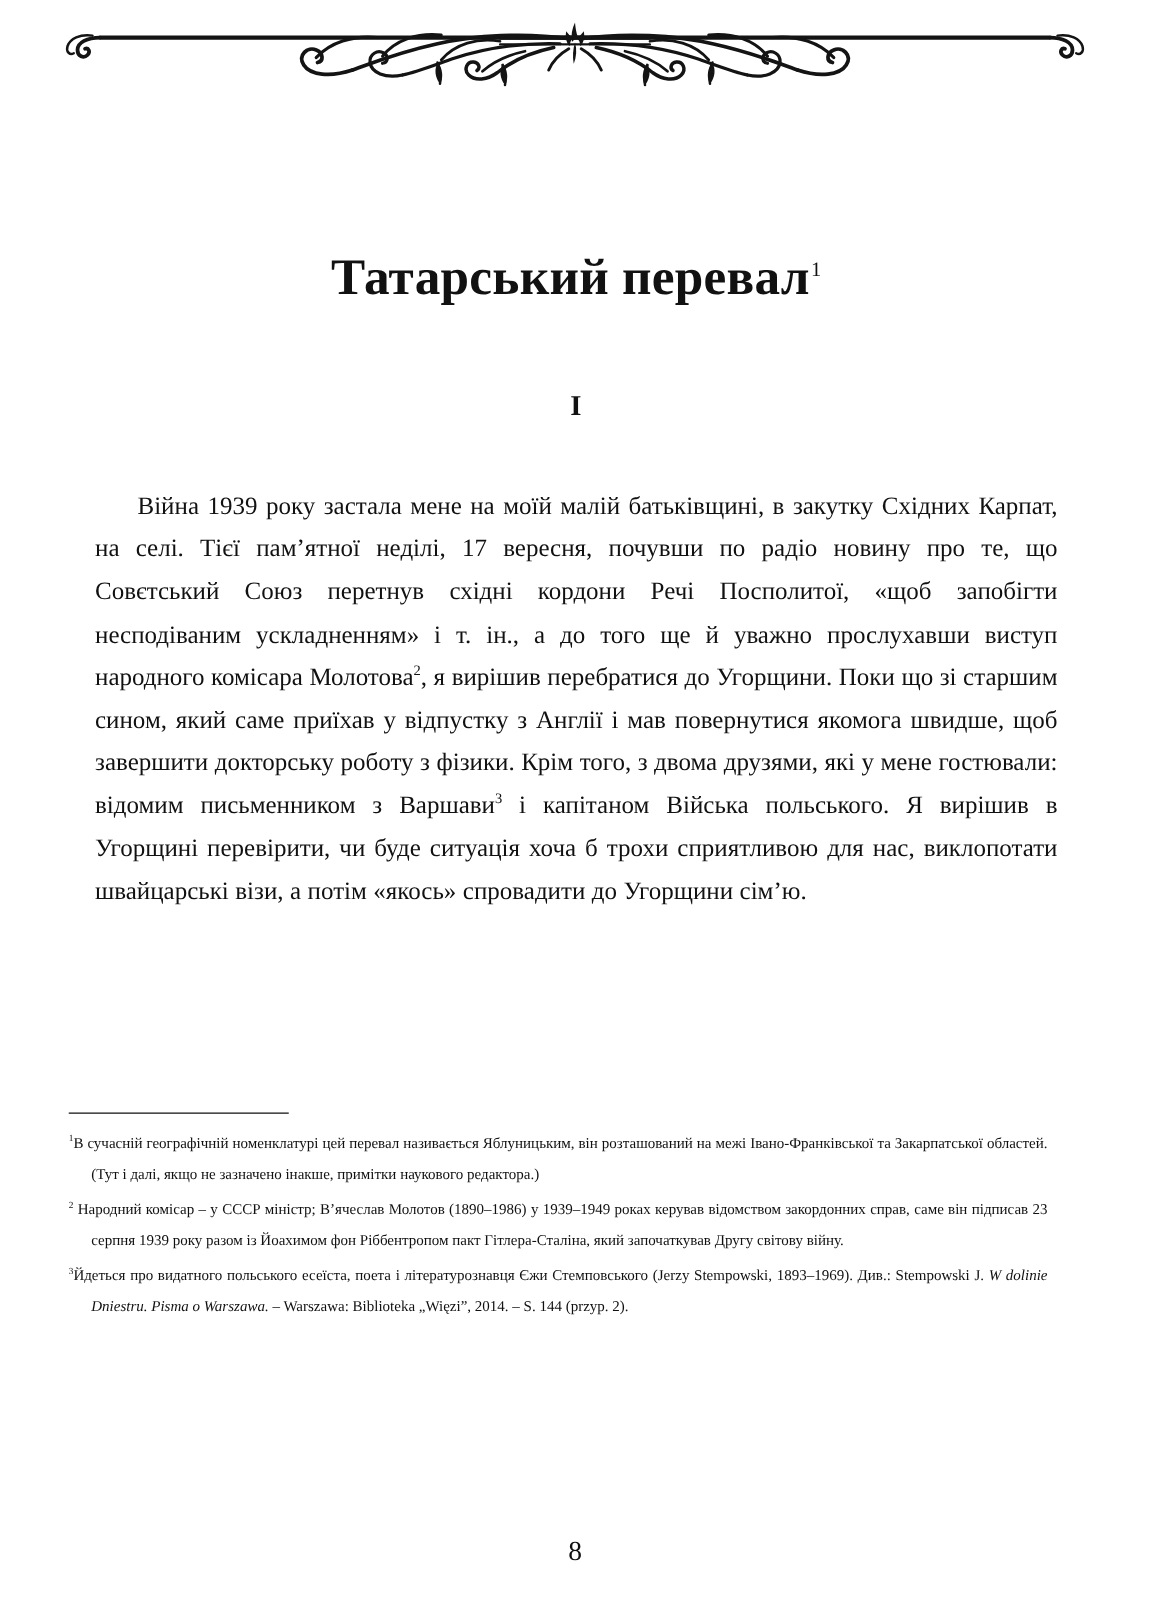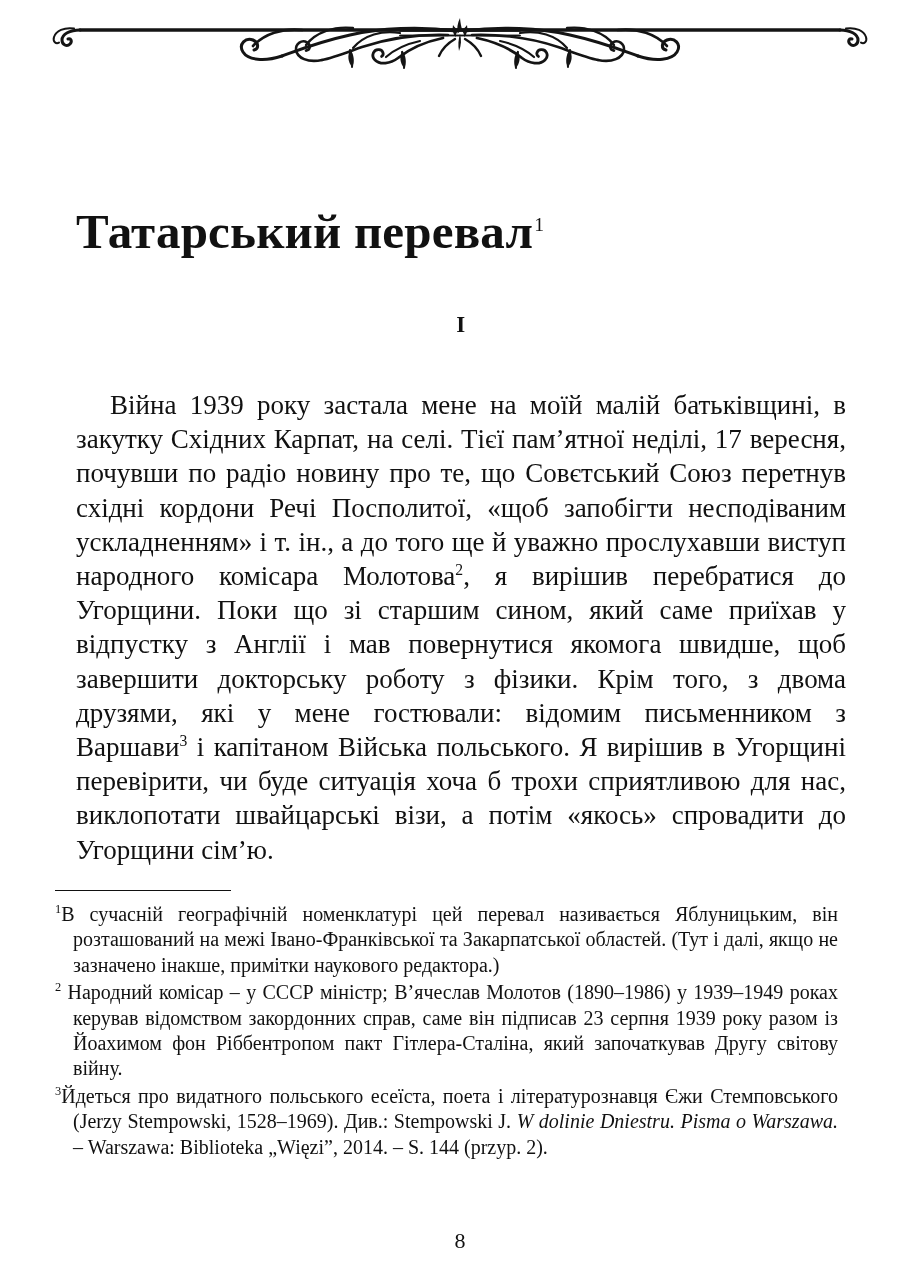--- a/index.html
+++ b/index.html
@@ -32,21 +32,22 @@
     height: 62px;
   }
   .ornament svg { display: block; width: 100%; height: 100%; }
 
   
   .chapter-title {
     position: absolute;
     left: 76px;
     top: 172px;
     width: 770px;
-    font-size: 49px;
+    text-align: center;
+    font-size: 41px;
     font-weight: 700;
     letter-spacing: 0.2px;
     line-height: 1.1;
     white-space: nowrap;
   }
   .chapter-title .fn-ref {
     font-size: 0.40em;
     vertical-align: super;
     font-weight: 400;
     line-height: 0;
@@ -67,21 +68,21 @@
 
   
   .body-block {
     position: absolute;
     left: 76px;
     top: 388px;
     width: 770px;
   }
   .body-paragraph {
     margin: 0;
-    font-size: 27px;
+    font-size: 20px;
     line-height: 34.2px;
     text-align: justify;
     text-indent: 34px;
     hyphens: manual;
     word-spacing: 0.2px;
   }
   .body-paragraph sup {
     font-size: 0.58em;
     vertical-align: super;
     line-height: 0;
@@ -95,21 +96,21 @@
     width: 800px;
   }
   .footnote-rule {
     width: 176px;
     height: 0;
     border-top: 1.6px solid #111111;
     margin: 0 0 11px 0;
   }
   .footnote {
     margin: 0 17px 2px 0;
-    font-size: 20px;
+    font-size: 12px;
     line-height: 25.4px;
     text-align: justify;
     padding-left: 18px;
     text-indent: -18px;
   }
   .footnote .fn-marker {
     font-size: 0.62em;
     vertical-align: super;
     line-height: 0;
   }
@@ -208,18 +209,18 @@
     <p class="body-paragraph"><span>Війна 1939 року застала мене на моїй малій батьківщині, в закутку Східних Карпат, на селі. Тієї пам’ятної неділі, 17 вересня, почувши по радіо новину про те, що Совєтський Союз перетнув східні кордони Речі Посполитої, «щоб запобігти несподіваним ускладненням» і т. ін., а до того ще й уважно прослухавши виступ народного комісара Молотова</span><sup>2</sup><span>, я вирішив перебратися до Угорщини. Поки що зі старшим сином, який саме приїхав у відпустку з Англії і мав повернутися якомога швидше, щоб завершити докторську роботу з фізики. Крім того, з двома друзями, які у мене гостювали: відомим письменником з Варшави</span><sup>3</sup><span> і капітаном Війська польського. Я вирішив в Угорщині перевірити, чи буде ситуація хоча б трохи сприятливою для нас, виклопотати швайцарські візи, а потім «якось» спровадити до Угорщини сім’ю.</span></p>
   </div>
 
   <div class="footnotes">
     <div class="footnote-rule"></div>
 
     <p class="footnote"><span class="fn-marker">1</span><span>В сучасній географічній номенклатурі цей перевал називається Яблуницьким, він розташований на межі Івано-Франківської та Закарпатської областей. (Тут і далі, якщо не зазначено інакше, примітки наукового редактора.)</span></p>
 
     <p class="footnote"><span class="fn-marker">2</span><span> Народний комісар – у СССР міністр; В’ячеслав Молотов (1890–1986) у 1939–1949 роках керував відомством закордонних справ, саме він підписав 23 серпня 1939 року разом із Йоахимом фон Ріббентропом пакт Гітлера-Сталіна, який започаткував Другу світову війну.</span><i></i><span></span></p>
 
-    <p class="footnote"><span class="fn-marker">3</span><span>Йдеться про видатного польського есеїста, поета і літературознавця Єжи Стемповського (Jerzy Stempowski, 1528–1969). Див.: Stempowski J. </span><i>W dolinie Dniestru. Pisma o Warszawa.</i><span> – Warszawa: Biblioteka „Więzi”, 2014. – S. 144 (przyp. 2).</span></p>
+    <p class="footnote"><span class="fn-marker">3</span><span>Йдеться про видатного польського есеїста, поета і літературознавця Єжи Стемповського (Jerzy Stempowski, 1893–1969). Див.: Stempowski J. </span><i>W dolinie Dniestru. Pisma o Warszawa.</i><span> – Warszawa: Biblioteka „Więzi”, 2014. – S. 144 (przyp. 2).</span></p>
   </div>
 
   <div class="page-number">8</div>
 
 </div>
 
 </body></html>

